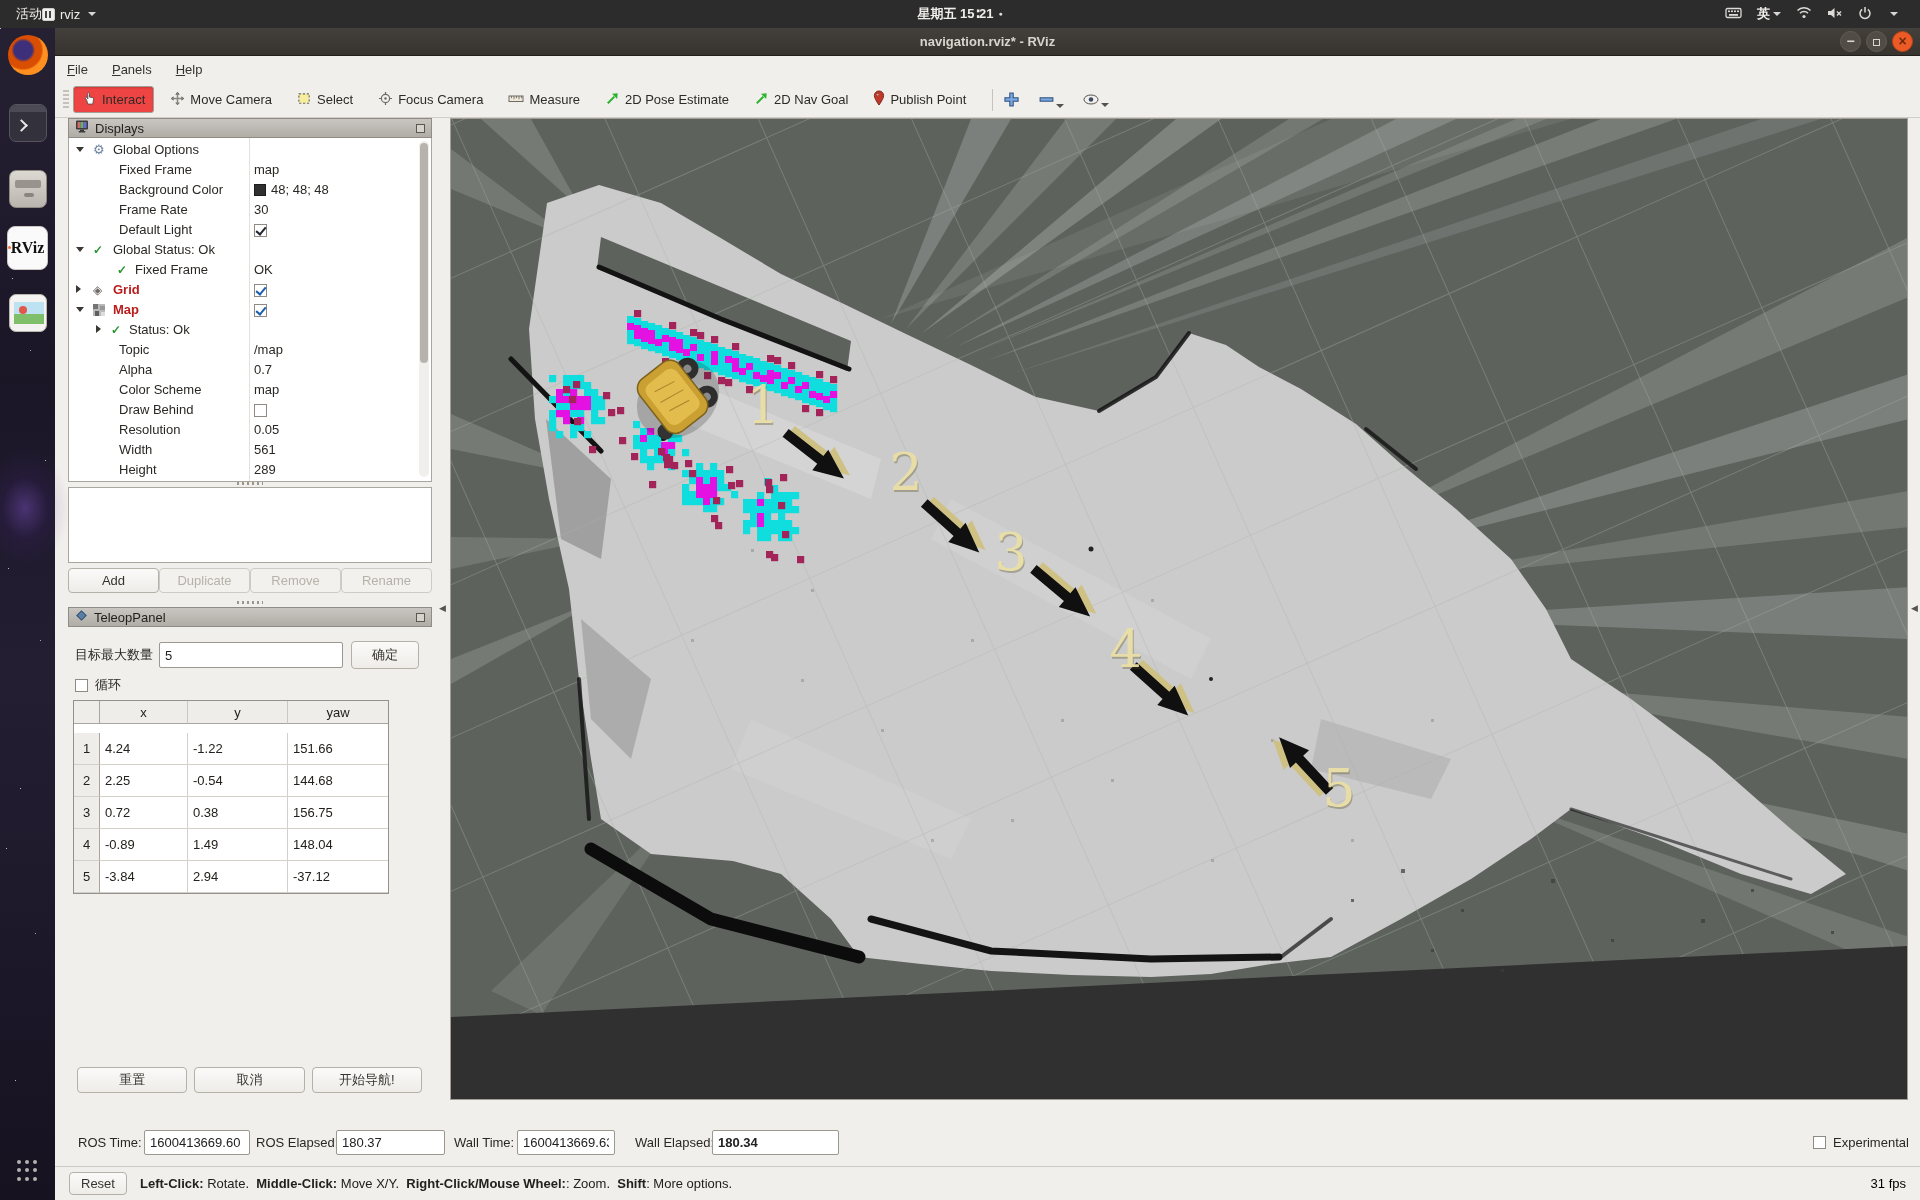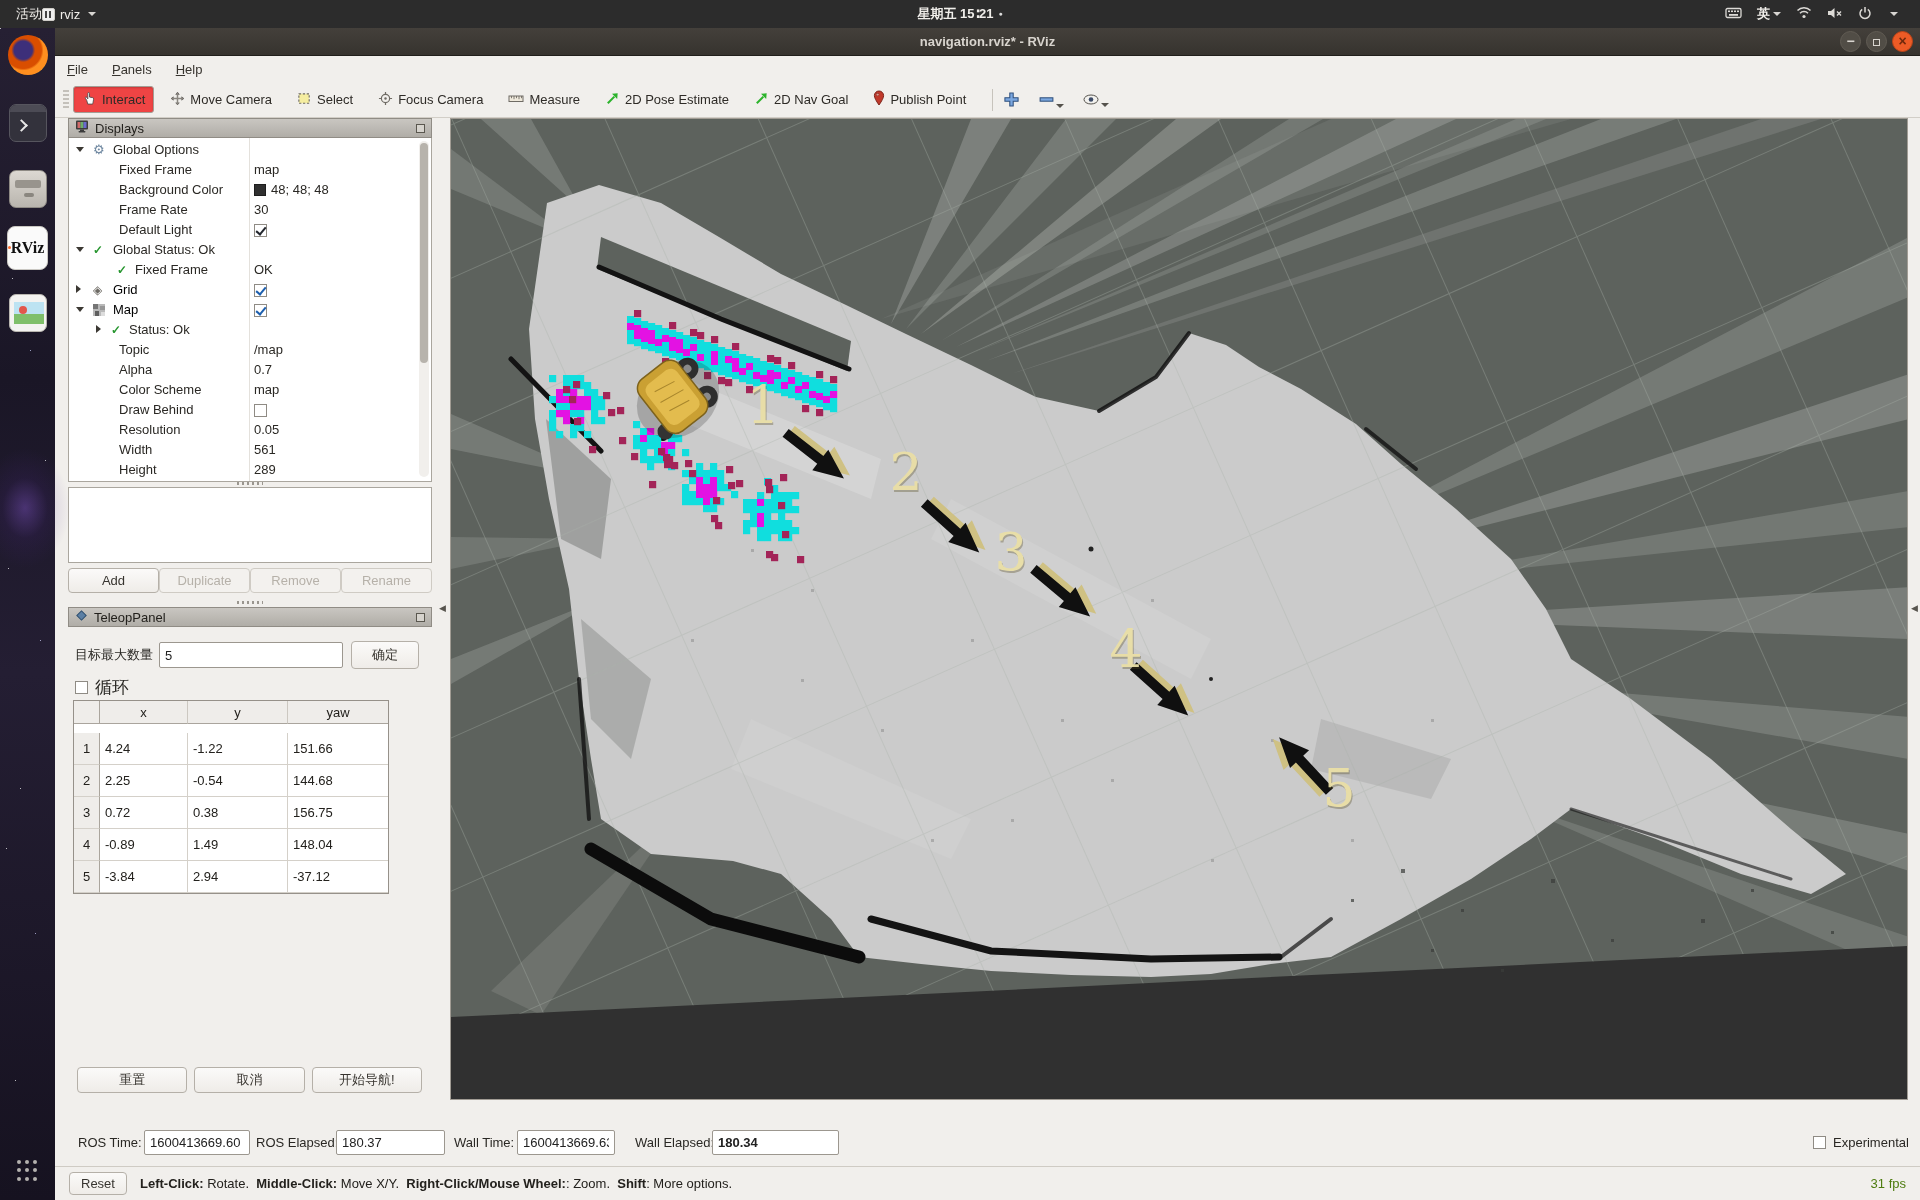--- a/index.html
+++ b/index.html
@@ -68,42 +68,42 @@
   .tree{position:absolute;left:0;top:20px;width:364px;height:344px;background:#fff;border:1px solid #aaa69e;border-top:none;overflow:hidden;padding-top:2px}
   .tree::after{content:'';position:absolute;left:180px;top:0;bottom:0;width:1px;background:#e4e1dc}
   .trow{position:relative;height:20px;line-height:20px;font-size:13px;color:#2a2824}
   .exp{position:absolute;top:7px;width:0;height:0}
   .exp.d{border-left:4px solid transparent;border-right:4px solid transparent;border-top:5px solid #3b3833}
   .exp.r{top:5px;border-top:4px solid transparent;border-bottom:4px solid transparent;border-left:5px solid #3b3833}
   .ticon{position:absolute;top:0;font-size:12px;line-height:20px}
   .ticon svg{vertical-align:-2px}
   .tlabel{position:absolute;top:0;white-space:nowrap}
   .tval{position:absolute;left:185px;top:0;height:20px;display:flex;align-items:center;white-space:nowrap;gap:5px}
-  .blue{color:#000000;font-weight:normal}
+  .blue{color:#b91c1c;font-weight:bold}
   .gchk{color:#27962f;font-weight:bold}
   .gear{color:#6e87a0;font-size:13px}
   .gridg{color:#6d6a64}
   .cb{width:13px;height:13px;background:#fff;border:1px solid #8f8b84;display:inline-block;position:relative}
   .cb.ck::after{content:'';position:absolute;left:3px;top:0;width:4px;height:8px;border:solid #23272e;border-width:0 2px 2px 0;transform:rotate(40deg)}
   .cb.ck.bl::after{border-color:#1d5fae}
   .swatch{width:12px;height:12px;background:#303030;border:1px solid #1d1d1d;display:inline-block}
   .scrollbar{position:absolute;right:2px;top:3px;width:10px;height:336px;background:#f1efec;border-radius:5px}
   .thumb{position:absolute;left:1px;top:2px;width:8px;height:220px;border-radius:4px;background:#b7b3ac}
 
   .whitebox{position:absolute;left:0;top:369px;width:364px;height:76px;background:#fff;border:1px solid #aaa69e}
   .splitdots{position:absolute;left:50%;transform:translateX(-50%);width:26px;height:3px;background:repeating-linear-gradient(90deg,#9a968f 0 2px,transparent 2px 5px)}
   .btnrow{position:absolute;left:0;top:450px;width:364px;display:flex;}
   .btn{background:linear-gradient(#fbfaf9,#efece8);border:1px solid #b5b0a8;border-radius:4px;font-size:13px;color:#37342f;text-align:center;padding:4px 0}
   .btn.dis{color:#b6b1a9;border-color:#cfcbc4;background:#f3f1ee}
   .btnrow .btn{flex:1}
 
   .teleophead{position:absolute;left:0;top:489px;width:364px}
   .maxrow{position:absolute;left:7px;top:524px;width:350px;height:26px;font-size:13px;color:#2a2824;display:flex;align-items:center}
   .inp{background:#fff;border:1px solid #9c978f;border-radius:2px;font-size:13px;color:#222;padding:2px 5px;font-family:"Liberation Sans",sans-serif}
-  .looprow{position:absolute;left:7px;top:558px;display:flex;align-items:center;gap:7px;font-size:17px;color:#2a2824}
+  .looprow{position:absolute;left:7px;top:558px;display:flex;align-items:center;gap:7px;font-size:13px;color:#2a2824}
 
   .gtable{position:absolute;left:5px;top:582px;width:316px;background:#fff;border:1px solid #96918a;display:grid;grid-template-columns:26px 88px 100px 100px;grid-auto-rows:32px;font-size:13px;color:#23211d}
   .gtable .h{height:23px;line-height:23px;background:#efedea;border-bottom:1px solid #aaa59d;text-align:center;border-right:1px solid #ccc8c1}
   .gtable .rn{background:#efedea;border-right:1px solid #aaa59d;border-bottom:1px solid #d4d0c9;text-align:center;line-height:32px}
   .gtable .c{border-right:1px solid #d4d0c9;border-bottom:1px solid #d4d0c9;padding:0 5px;line-height:32px}
   .gtable .h:first-child{border-right:1px solid #aaa59d}
   .gtable .c:nth-child(4n){border-right:none}
 
   .pbtm{position:absolute;left:9px;top:949px;width:345px;display:flex;gap:7px}
   .pbtm .btn{flex:1;padding:3px 12px}
@@ -115,21 +115,21 @@
   
   .timepanel{position:absolute;left:13px;top:985px;width:1842px;height:60px}
   .trowfields{position:absolute;left:0;top:22px;width:1842px;height:38px;font-size:13px;color:#2a2824}
   .tf-label{position:absolute;top:10px}
   .tf-inp{position:absolute;top:5px;height:25px}
   .expm{position:absolute;top:10px;display:flex;gap:7px;align-items:center}
 
   
   .statusbar{position:absolute;left:0;bottom:0;width:1865px;height:34px;background:#f1efec;border-top:1px solid #cfcbc4;display:flex;align-items:center;padding:0 14px;font-size:13px;color:#23211d}
   .helptext{margin-left:13px;white-space:pre}
-  .fps{margin-left:auto;color:#4d7c0f}
+  .fps{margin-left:auto;color:#000000}
 </style>
 </head>
 <body>
 
 <div class="screen">
 
   <div class="topbar">
     <div class="tb-left">
       <span>活动</span>
       <span class="tb-app">

